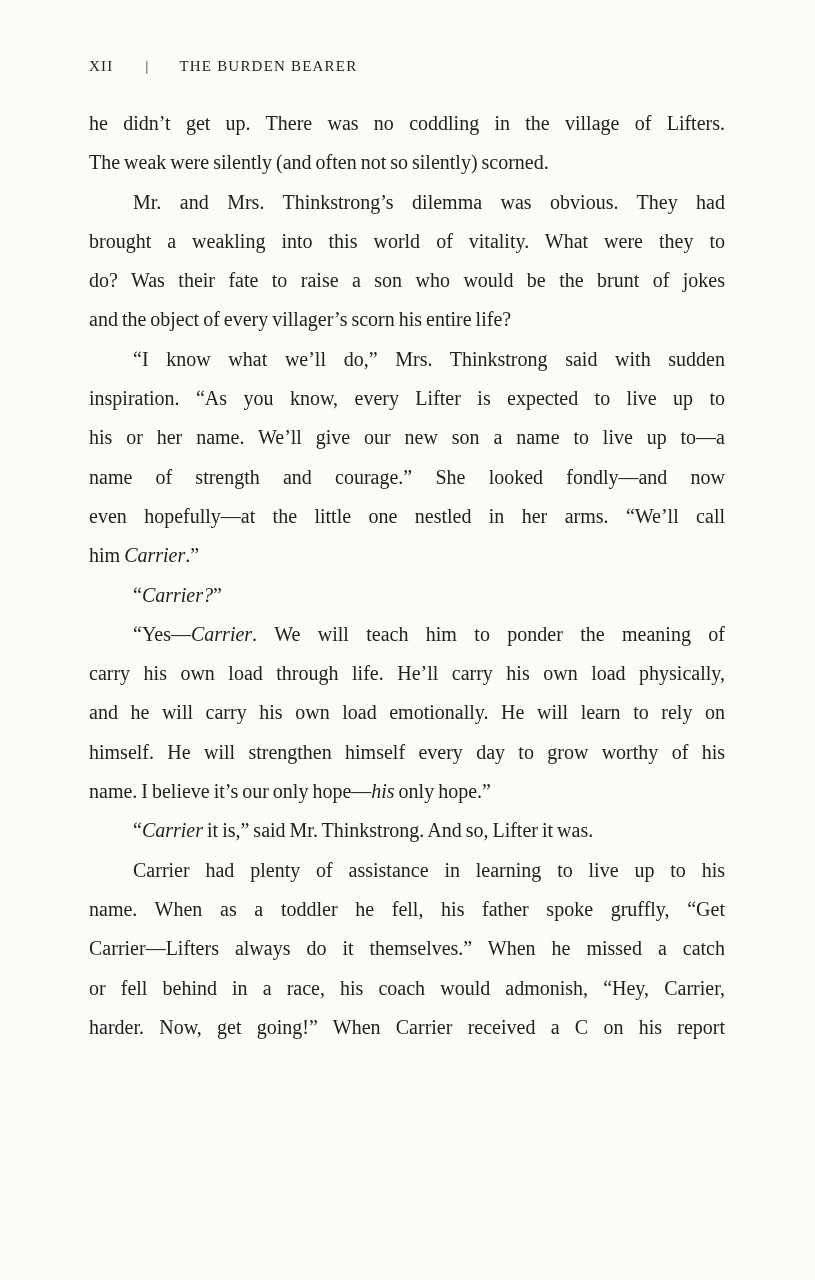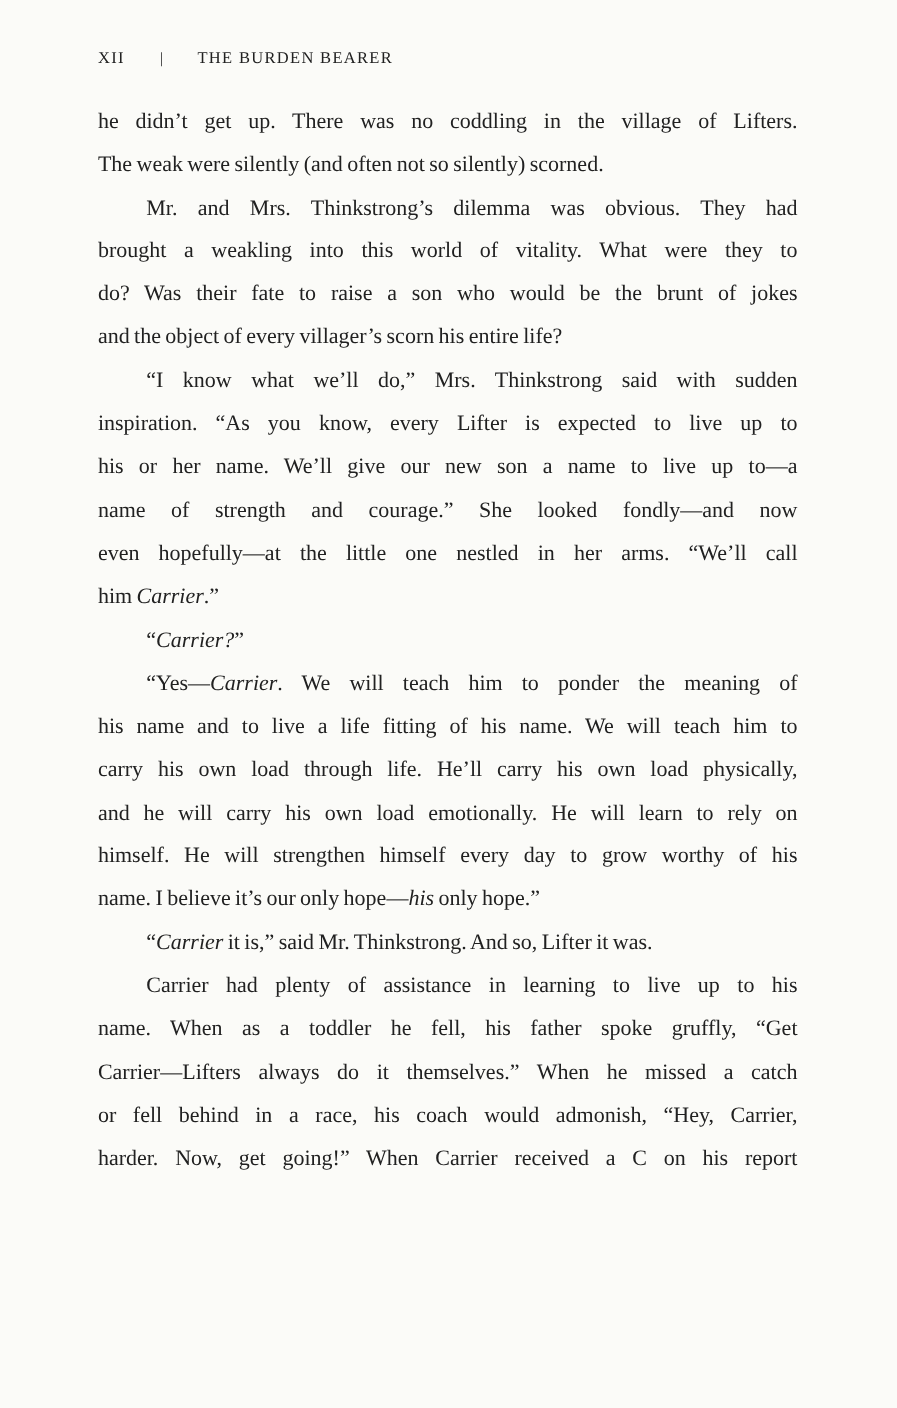--- a/index.html
+++ b/index.html
@@ -6,21 +6,21 @@
   body {
     width: 815px;
     height: 1280px;
     background: #fbfbf8;
     font-family: "Liberation Serif", "DejaVu Serif", serif;
   }
   .page {
     box-sizing: border-box;
     width: 815px;
     height: 1280px;
-    padding: 44px 90px 0 89px;
+    padding: 57px 90px 0 89px;
     overflow: hidden;
     color: #212121;
   }
   .page-header {
     display: flex;
     align-items: baseline;
     font-size: 15px;
     letter-spacing: 1.2px;
     line-height: 19px;
     white-space: pre;
@@ -65,21 +65,20 @@
       <div class="line"><span>do? Was their fate to raise a son who would be the brunt of jokes</span></div>
       <div class="line para-end"><span>and the object of every villager’s scorn his entire life?</span></div>
       <div class="line indent"><span>“I know what we’ll do,” Mrs. Thinkstrong said with sudden</span></div>
       <div class="line"><span>inspiration. “As you know, every Lifter is expected to live up to</span></div>
       <div class="line"><span>his or her name. We’ll give our new son a name to live up to—a</span></div>
       <div class="line"><span>name of strength and courage.” She looked fondly—and now</span></div>
       <div class="line"><span>even hopefully—at the little one nestled in her arms. “We’ll call</span></div>
       <div class="line para-end"><span>him </span><em>Carrier</em><span>.”</span></div>
       <div class="line indent para-end"><span>“</span><em>Carrier?</em><span>”</span></div>
       <div class="line indent"><span>“Yes—</span><em>Carrier</em><span>. We will teach him to ponder the meaning of</span></div>
-      <div class="line"><span>his name and to live a life fitting of his name. We will teach him to</span></div>
       <div class="line"><span>carry his own load through life. He’ll carry his own load physically,</span></div>
       <div class="line"><span>and he will carry his own load emotionally. He will learn to rely on</span></div>
       <div class="line"><span>himself. He will strengthen himself every day to grow worthy of his</span></div>
       <div class="line para-end"><span>name. I believe it’s our only hope—</span><em>his</em><span> only hope.”</span></div>
       <div class="line indent para-end"><span>“</span><em>Carrier</em><span> it is,” said Mr. Thinkstrong. And so, Lifter it was.</span></div>
       <div class="line indent"><span>Carrier had plenty of assistance in learning to live up to his</span></div>
       <div class="line"><span>name. When as a toddler he fell, his father spoke gruffly, “Get</span></div>
       <div class="line"><span>Carrier—Lifters always do it themselves.” When he missed a catch</span></div>
       <div class="line"><span>or fell behind in a race, his coach would admonish, “Hey, Carrier,</span></div>
       <div class="line"><span>harder. Now, get going!” When Carrier received a C on his report</span></div>

